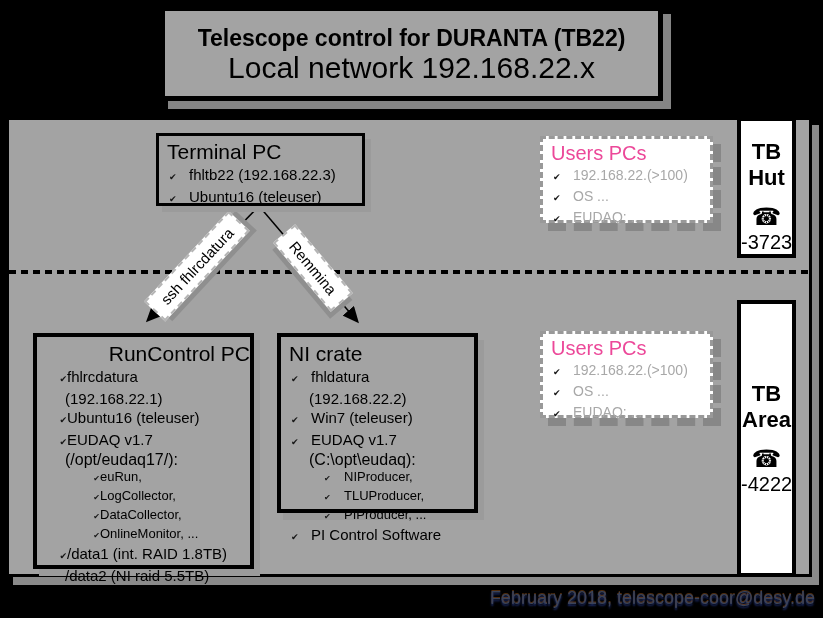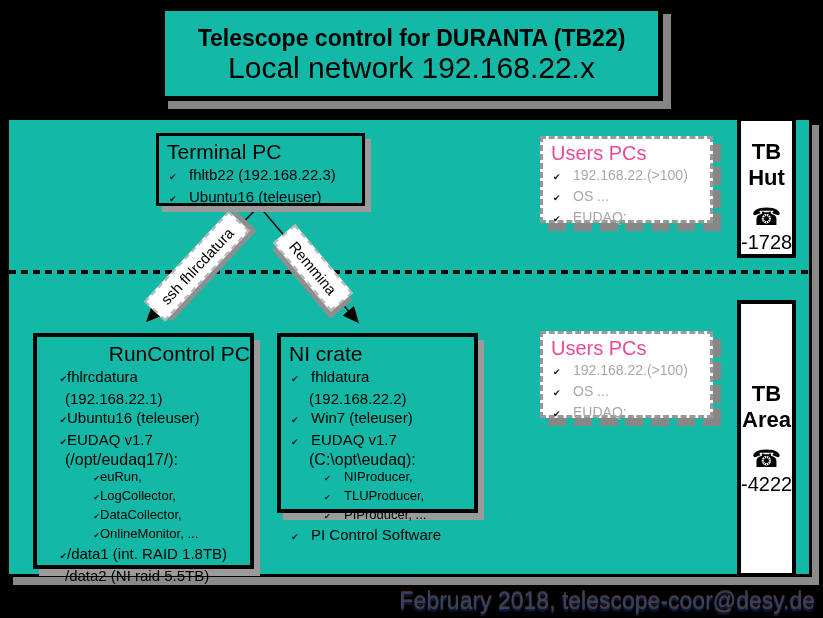--- a/index.html
+++ b/index.html
@@ -1,20 +1,20 @@
 <!DOCTYPE html>
 <html><head>
 <meta charset="utf-8">
 <style>
   html,body { margin:0; padding:0; background:#000; }
   .canvas {
     position:relative; width:823px; height:618px; background:#000;
     font-family:"Liberation Sans", sans-serif; overflow:hidden; color:#000;
   }
-  .box { position:absolute; background:#14b8a6; border:3px solid #000; box-sizing:border-box; }
+  .box { position:absolute; background:#a3a3a3; border:3px solid #000; box-sizing:border-box; }
 
   
   #title-box { left:160px; top:6px; width:503px; height:95px; border-width:5px;
                box-shadow:8px 8px 0 #858585; text-align:center; }
   #title-line1 { font-weight:bold; font-size:23px; line-height:30px; margin-top:12px; }
   #title-line2 { font-size:30px; line-height:30px; }
 
   
   #main-box { left:6px; top:117px; width:806px; height:460px; border-width:3px;
               box-shadow:7px 8px 0 #8a8a8a; }
@@ -65,21 +65,21 @@
   .conn-label { position:absolute; background:#fff; border:2px dashed #b5b5b5;
                 box-shadow:5px 5px 0 #8f8f8f; font-size:15px; padding:4px 11px;
                 white-space:nowrap; }
   #label-ssh     { left:197px; top:266px; transform:translate(-50%,-50%) rotate(-47deg); }
   #label-remmina { left:313px; top:268px; transform:translate(-50%,-50%) rotate(50deg); }
 
   #arrows { position:absolute; left:0; top:0; pointer-events:none; }
 
   
   #footer { position:absolute; left:0; right:8px; top:588px; text-align:right;
-            font-size:23px; color:#39425a;
+            font-size:18px; color:#39425a;
             text-shadow:0 -1px 0 rgba(160,90,25,0.5), 0 2px 2px rgba(55,85,205,0.5); }
 </style>
 </head>
 <body>
 
 <div class="canvas">
 
   <div class="box" id="main-box"></div>
   <div id="divider"></div>
 
@@ -232,21 +232,21 @@
           <span class="chk">✔</span>
           <span class="txt">PI Control Software</span>
         </div>
       </div>
   </div>
 
   <div class="tb-box" id="tb-hut">
     <div class="tb-line">TB</div>
     <div class="tb-line">Hut</div>
     <div class="phone-icon">☎</div>
-    <div class="phone-number">-1728</div>
+    <div class="phone-number">-3723</div>
   </div>
 
   <div class="tb-box" id="tb-area">
     <div class="tb-line">TB</div>
     <div class="tb-line">Area</div>
     <div class="phone-icon">☎</div>
     <div class="phone-number">-4222</div>
   </div>
 
   <div class="box" id="title-box">

